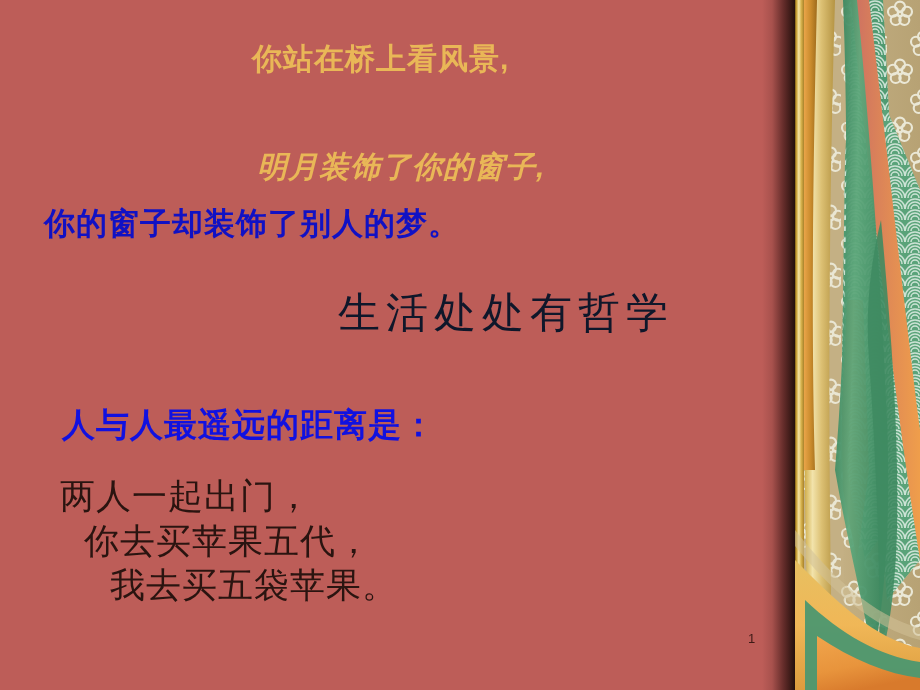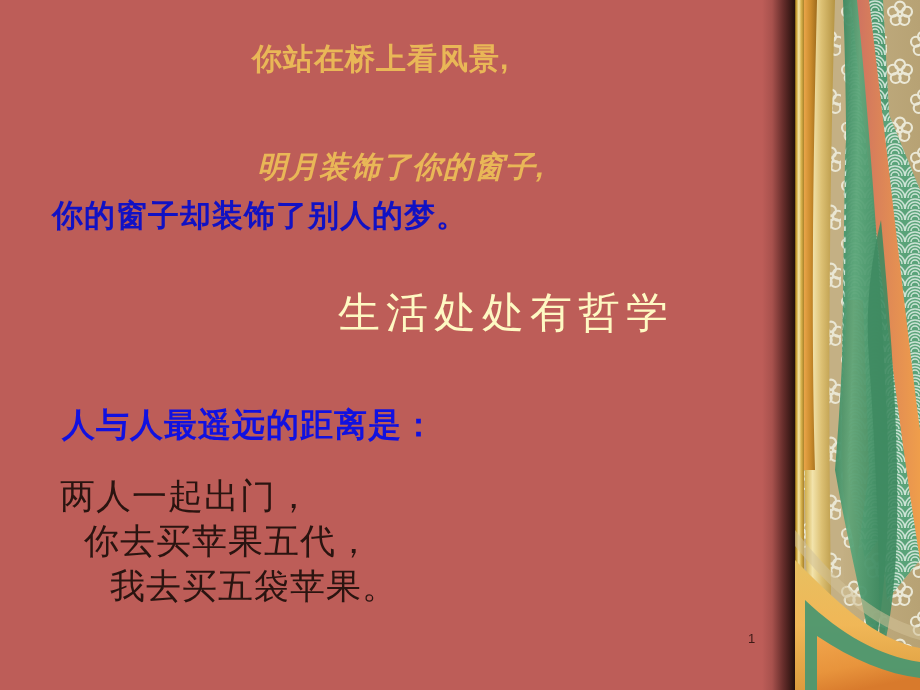--- a/index.html
+++ b/index.html
@@ -66,27 +66,27 @@
   .poem-blue {
     color: #1111c4;
     font-weight: bold;
     font-size: 31px;
     letter-spacing: 1px;
   }
 
   #poem-line-1 { left: 252px; top: 44px; }
   #poem-line-2 { left: 97px;  top: 98px; }
   #poem-line-3 { left: 257px; top: 152px; font-style: italic; }
-  #poem-line-4 { left: 44px;  top: 200px; margin-left: 8px; }
+  #poem-line-4 { left: 44px;  top: 208px; }
 
   
   #slide-title {
     left: 338px;
     top: 292px;
-    color: #fef9c3;
+    color: #0f172a;
     font-family: "Liberation Serif", "DejaVu Serif", serif;
     font-size: 42px;
     font-weight: normal;
     letter-spacing: 6px;
   }
 
   
   #joke-heading {
     left: 62px;
     top: 408px;
@@ -98,21 +98,21 @@
 
   
   .joke-line {
     color: #2a1410;
     font-size: 35px;
     font-weight: normal;
     letter-spacing: 1px;
   }
   #joke-line-1 { left: 60px;  top: 478px; }
   #joke-line-2 { left: 84px;  top: 523px; }
-  #joke-line-3 { left: 110px; top: 568px; }
+  #joke-line-3 { left: 110px; top: 568px; font-family: Liberation Serif, serif; }
 
   
   #page-number {
     position: absolute;
     left: 748px;
     top: 631px;
     color: #3e1a16;
     font-size: 13px;
     font-family: "Liberation Sans", sans-serif;
     z-index: 7;

